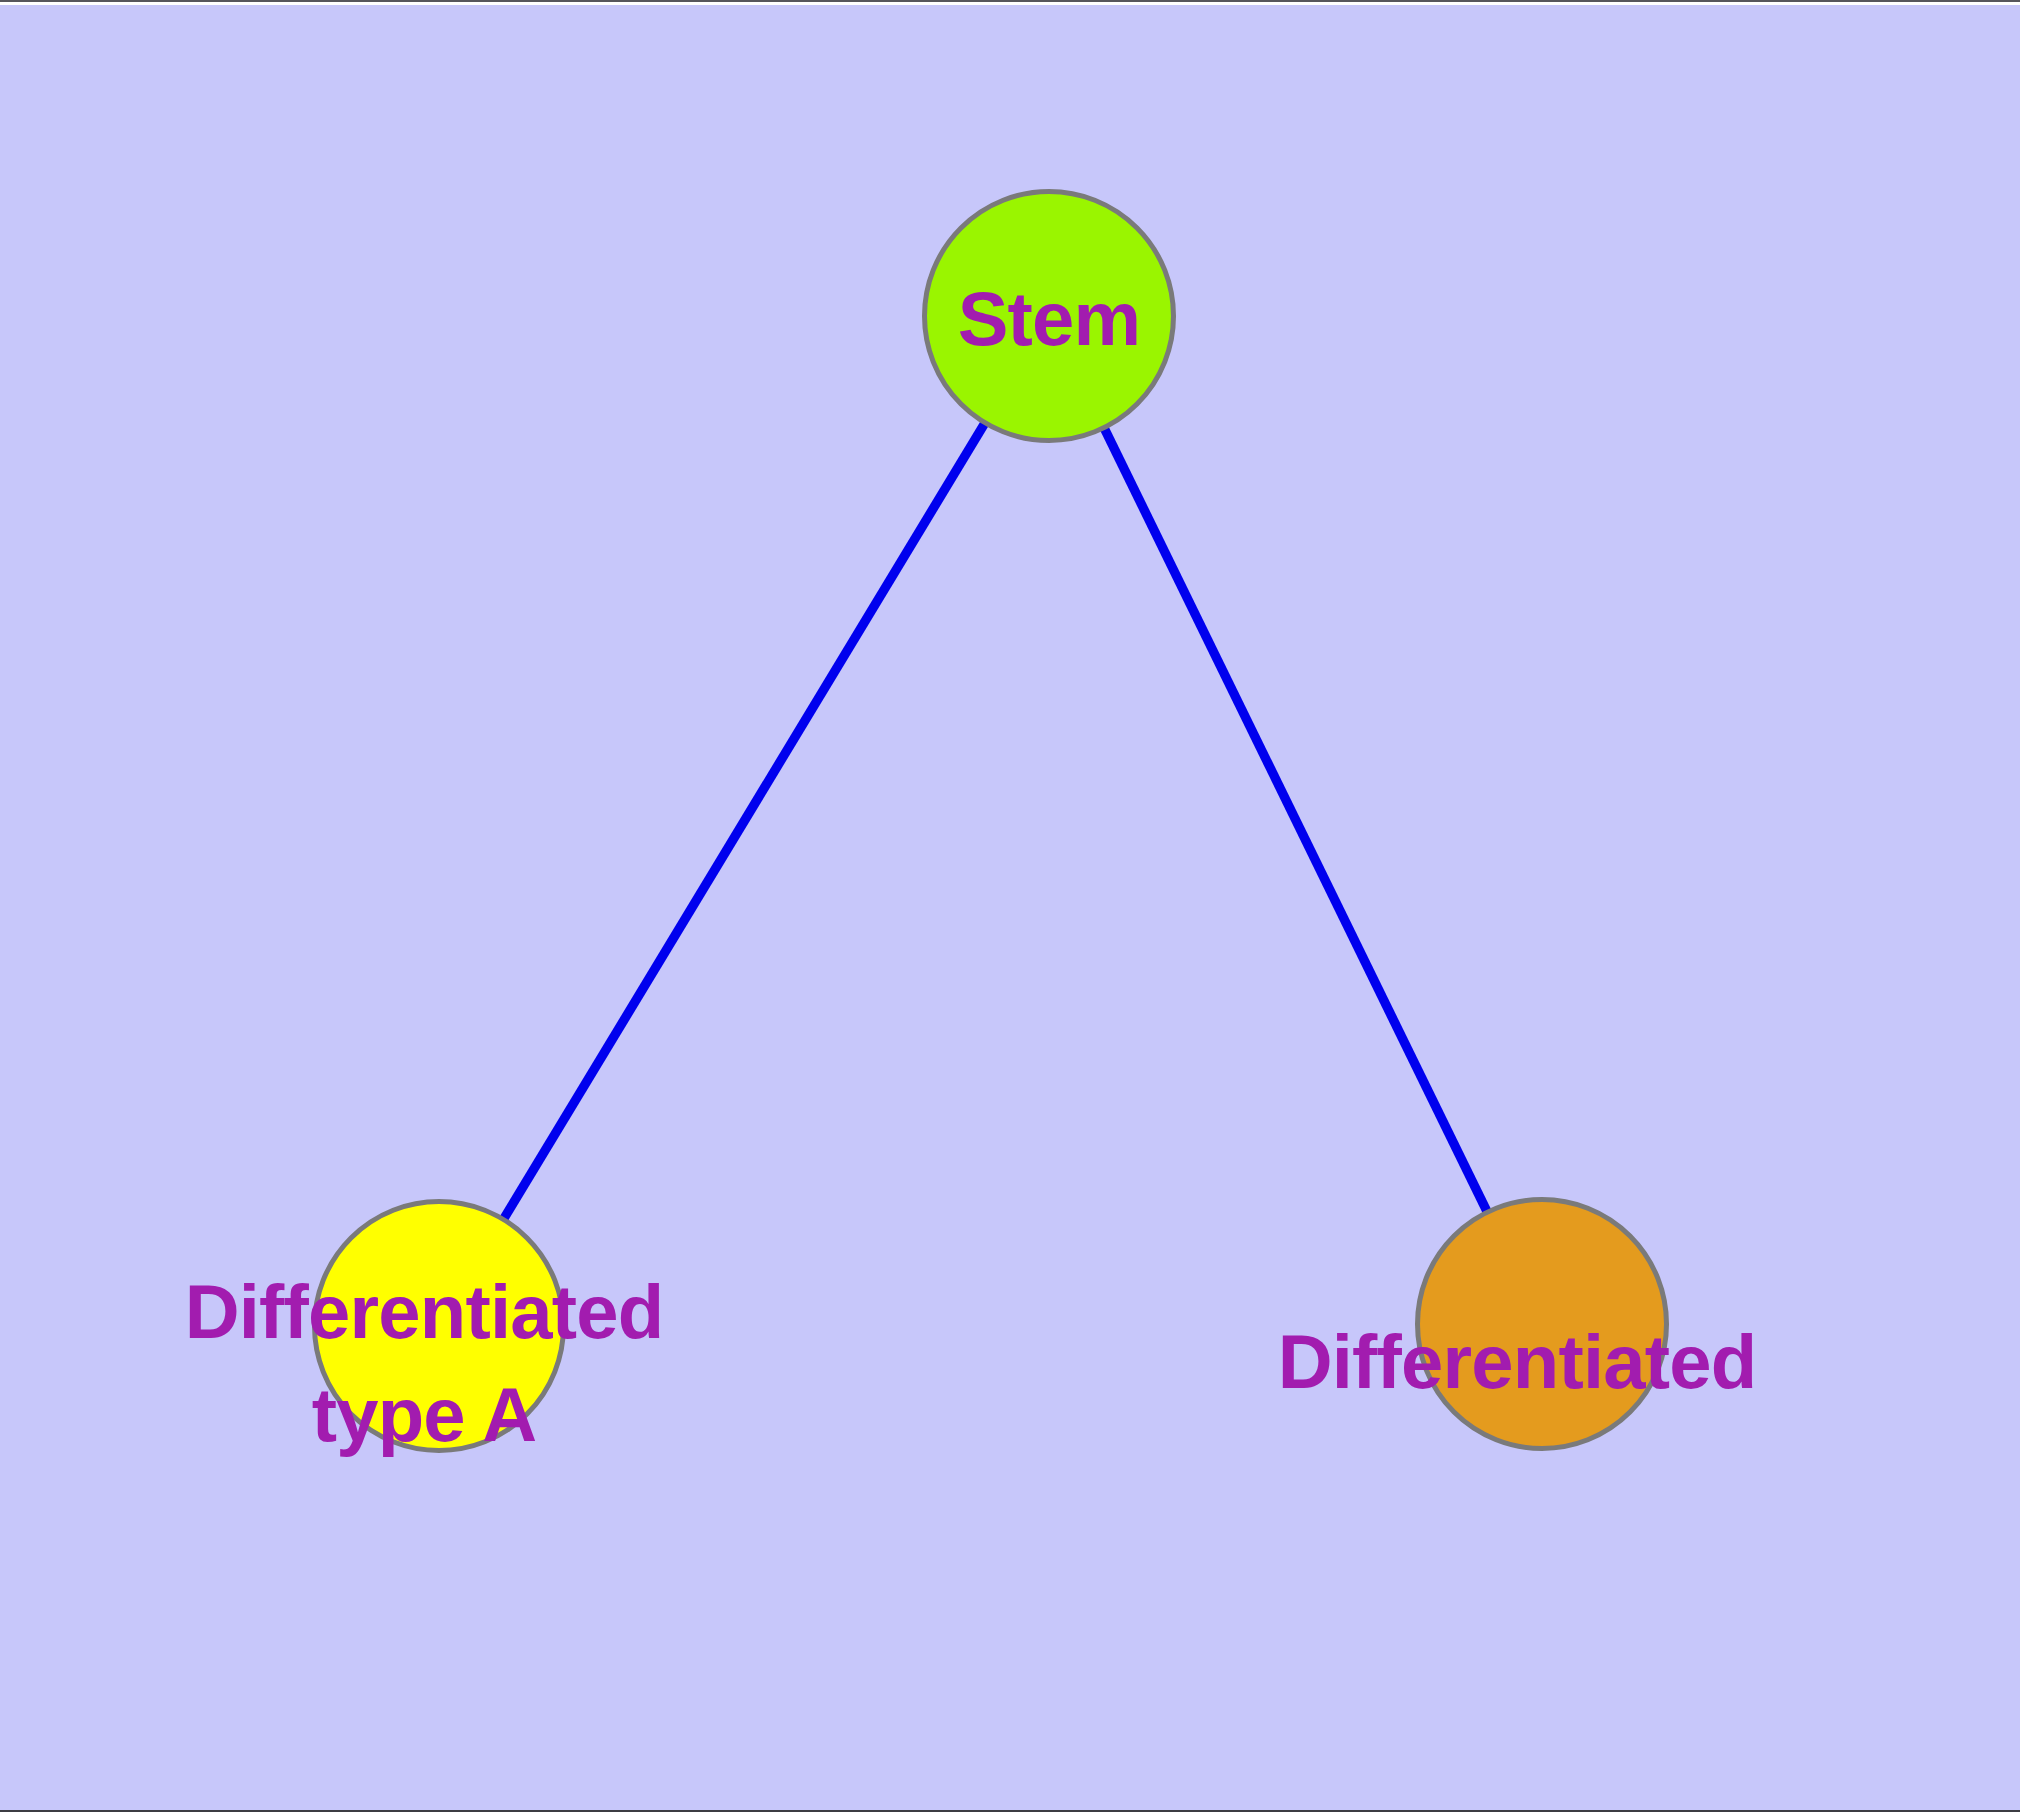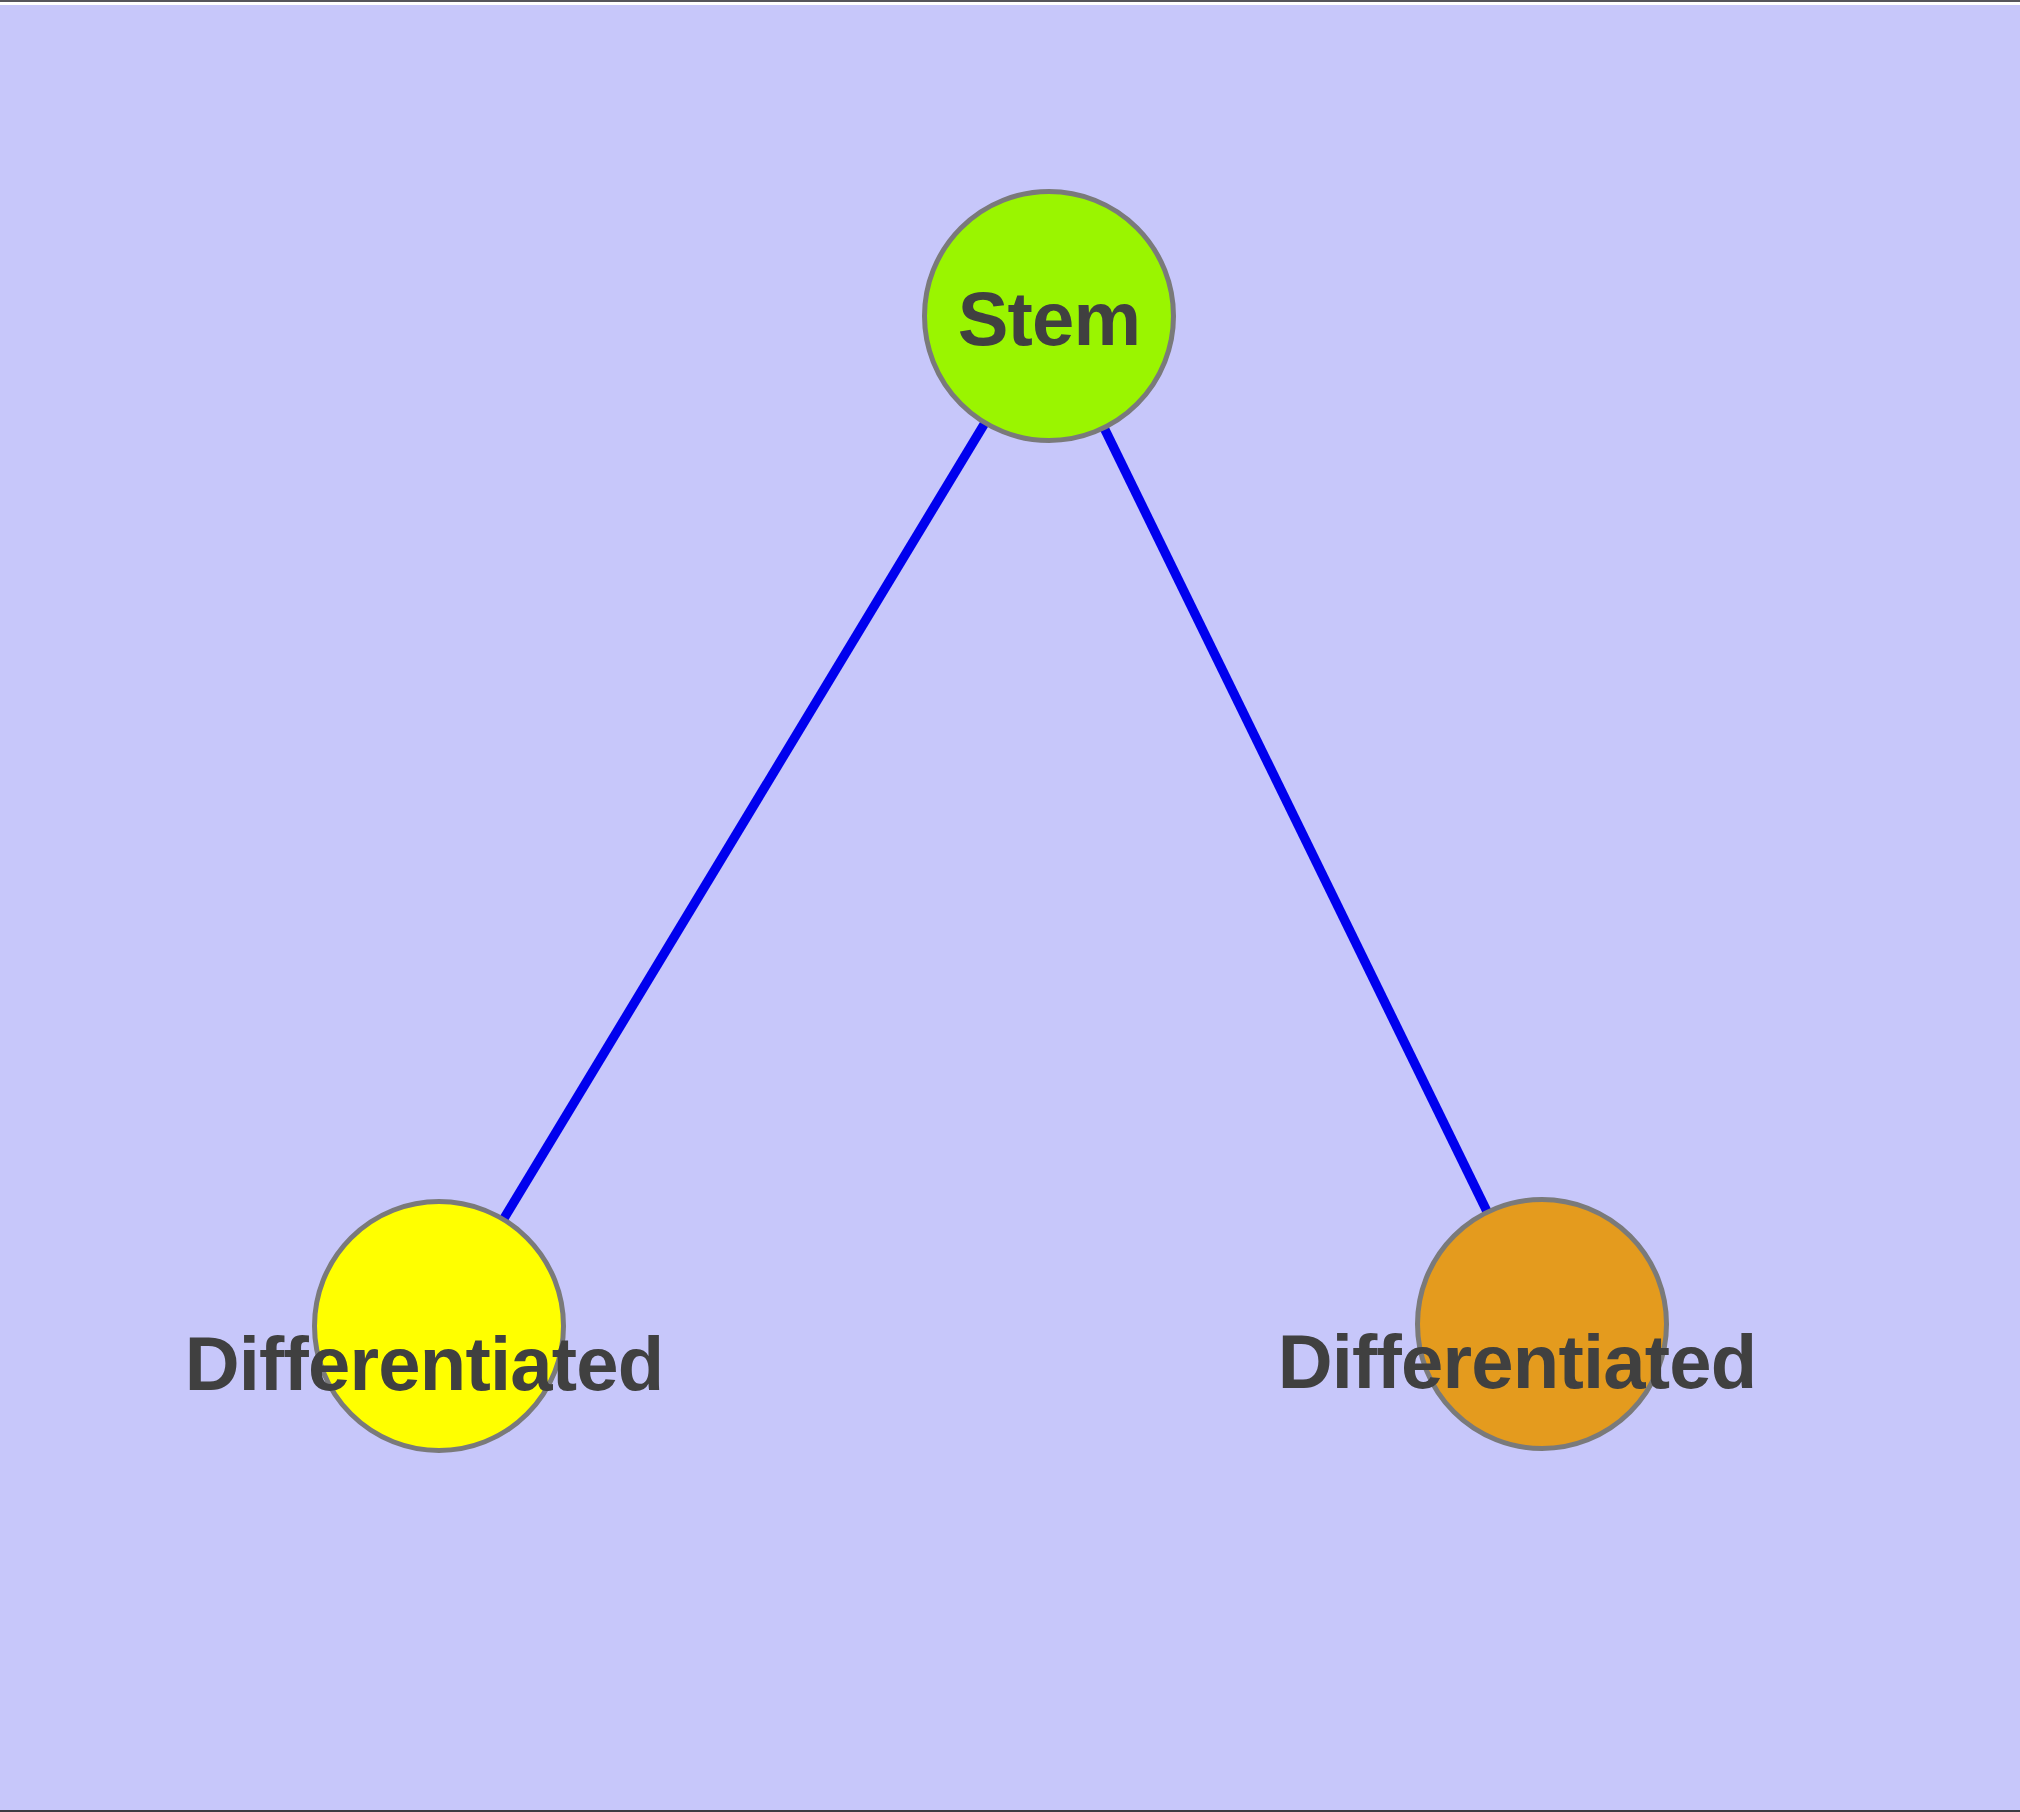--- a/index.html
+++ b/index.html
@@ -25,21 +25,21 @@
     position: absolute;
     border-style: solid;
     border-radius: 50%;
     transform: translate(-50%, -50%);
     box-sizing: border-box;
   }
   .node-label {
     position: absolute;
     transform: translate(-50%, -50%);
     text-align: center;
-    color: #404040;
+    color: #a21caf;
     font-size: 76px;
     font-weight: bold;
     line-height: 103px;
     letter-spacing: -0.8px;
     white-space: nowrap;
   }
 </style>
 </head>
 <body>
 
@@ -52,20 +52,21 @@
 
   <div class="node" style="left: 1049px; top: 316px; width: 254px; height: 254px; background: rgb(154, 245, 0); border-color: rgb(122, 122, 122); border-width: 5.1px;"></div>
   <div class="node" style="left: 439px; top: 1326px; width: 254px; height: 254px; background: rgb(255, 255, 0); border-color: rgb(122, 122, 122); border-width: 5.1px;"></div>
   <div class="node" style="left: 1542px; top: 1324px; width: 254px; height: 254px; background: rgb(228, 155, 30); border-color: rgb(122, 122, 122); border-width: 5.1px;"></div>
 
   <div class="node-label" style="left: 1049px; top: 318px;">
     <div>Stem</div>
   </div>
   <div class="node-label" style="left: 424px; top: 1363px;">
     <div>Differentiated</div>
+    <div>type A</div>
   </div>
   <div class="node-label" style="left: 1517px; top: 1361px;">
     <div>Differentiated</div>
   </div>
 
   <div class="chrome-top-line" style="background: rgb(86, 86, 92);"></div>
   <div class="chrome-top-strip" style="background: rgb(255, 255, 255);"></div>
   <div class="chrome-bottom-line" style="background: rgb(60, 60, 66);"></div>
 
 </div>

